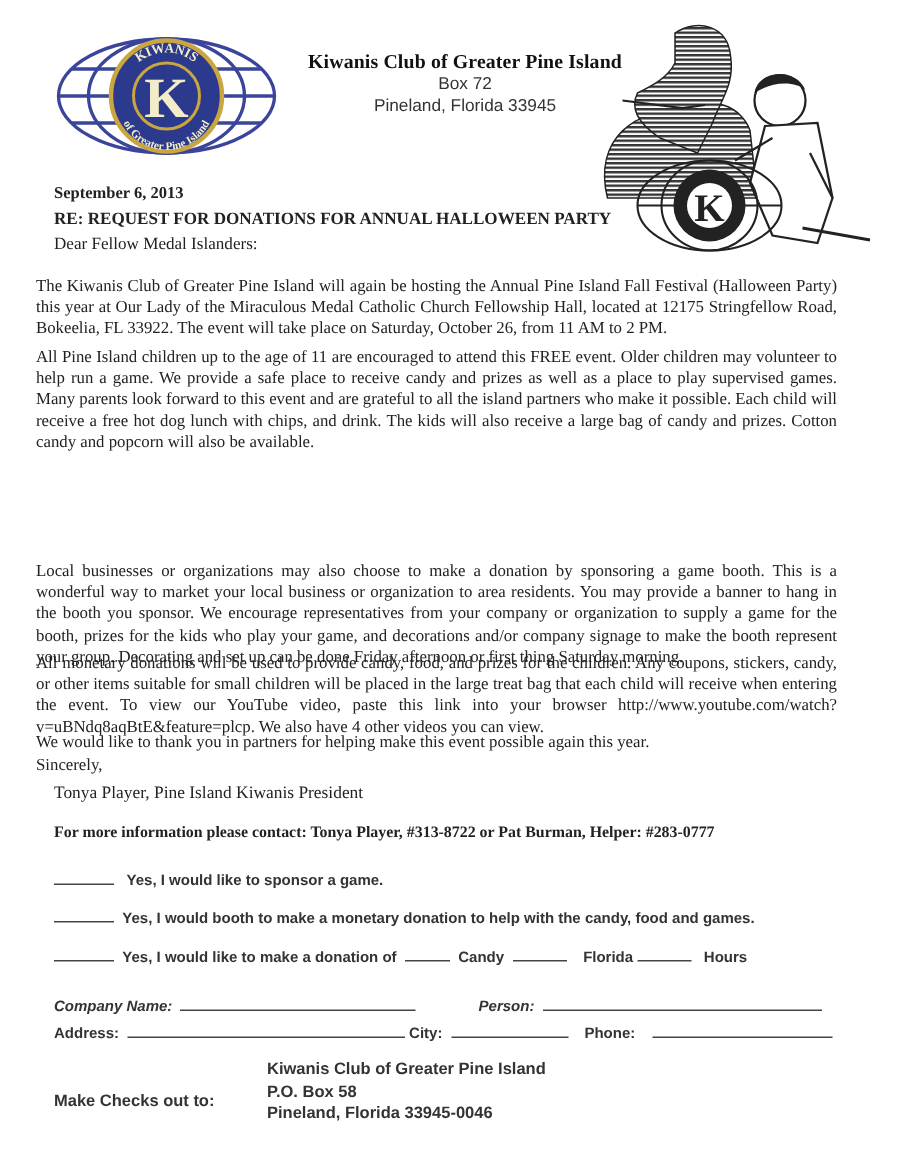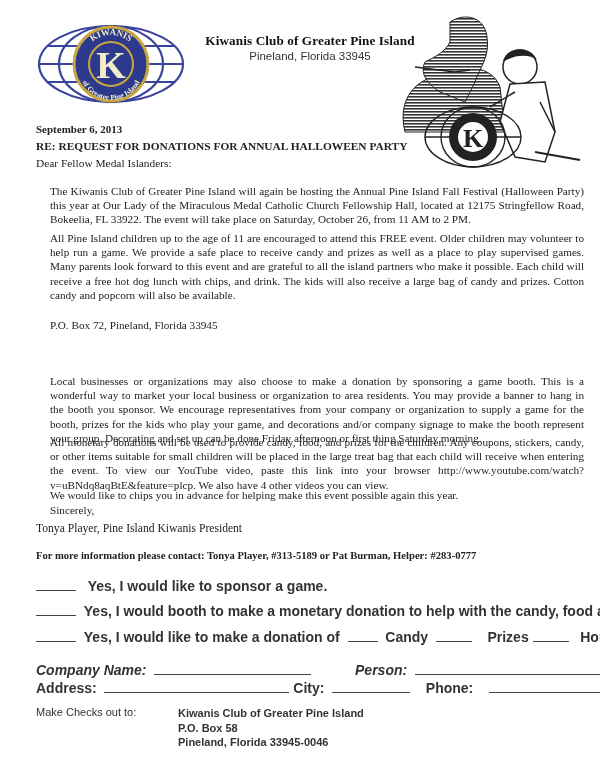--- a/index.html
+++ b/index.html
@@ -11,39 +11,39 @@
 
   .hdr { position: absolute; left: 190px; width: 240px; top: 33px; text-align: center; }
   .hdr .org { font-family: "Liberation Serif", serif; font-weight: bold; font-size: 13.2px; color: #111; letter-spacing: 0.1px; }
   .hdr .line { font-family: "Liberation Sans", sans-serif; font-size: 11.5px; color: #333; line-height: 15px; }
 
   .abs { position: absolute; left: 36px; }
   .date { top: 123px; font-size: 11px; font-weight: bold; }
   .re { top: 140px; font-size: 11.4px; font-weight: bold; }
   .greet { top: 157px; font-size: 11.4px; }
 
-  .para { position: absolute; left: 50px; width: 534px; font-size: 11.2px; line-height: 14.2px; text-align: justify; margin: 0; }
+  .para { position: absolute; left: 24px; width: 534px; font-size: 11.2px; line-height: 14.2px; text-align: justify; margin: 0; }
   .p1 { top: 184px; }
   .p2 { top: 231px; }
   .p3 { top: 304px; }
   .p4 { top: 347px; margin-top: 27px; }
   .p5 { top: 435px; }
   .p6 { top: 488px; }
   .p6 div { line-height: 14.5px; }
   .sig { top: 522px; font-size: 11.6px; }
   .contact { top: 550px; font-size: 10.6px; font-weight: bold; }
 
-  .form-row { position: absolute; left: 36px; font-family: "Liberation Sans", sans-serif; font-weight: bold; font-size: 14px; color: #333; white-space: nowrap; }
+  .form-row { position: absolute; left: 36px; font-family: "Liberation Sans", sans-serif; font-weight: bold; font-size: 10px; color: #333; white-space: nowrap; }
   .blank { display: inline-block; border-bottom: 1px solid #444; height: 11px; vertical-align: baseline; }
   .r1 { top: 578px; }
   .r2 { top: 603px; }
   .r3 { top: 629px; }
   .r4 { top: 662px; font-style: italic; }
   .r5 { top: 680px; }
-  .checks-label { position: absolute; left: 36px; top: 706px; font-family: "Liberation Sans", sans-serif; font-weight: normal; font-size: 11px; color: #333; text-align: center; }
+  .checks-label { position: absolute; left: 36px; top: 728px; font-family: "Liberation Sans", sans-serif; font-weight: bold; font-size: 11px; color: #333; text-align: center; }
   .checks-addr { position: absolute; left: 178px; top: 706px; font-family: "Liberation Sans", sans-serif; font-weight: bold; font-size: 11px; line-height: 14.5px; color: #333; }
 </style>
 </head>
 <body>
 
 <svg id="logo" viewBox="0 0 150 84">
   <g fill="none" stroke="#3a449a" stroke-width="2.2">
     <ellipse cx="75" cy="42" rx="72" ry="38"></ellipse>
     <ellipse cx="75" cy="42" rx="52" ry="38"></ellipse>
     <ellipse cx="75" cy="42" rx="30" ry="38"></ellipse>
@@ -61,20 +61,21 @@
   <text font-family="Liberation Serif, serif" font-weight="bold" font-size="9" fill="#f3ecc9">
     <textPath href="#arcTop" startOffset="50%" text-anchor="middle">KIWANIS</textPath>
   </text>
   <text font-family="Liberation Serif, serif" font-weight="bold" font-size="7.5" fill="#f3ecc9">
     <textPath href="#arcBot" startOffset="50%" text-anchor="middle">of Greater Pine Island</textPath>
   </text>
 </svg>
 
 <div class="hdr">
   <div class="org">Kiwanis Club of Greater Pine Island</div>
+  <div class="line">Box 72</div>
   <div class="line">Pineland, Florida 33945</div>
 </div>
 
 <svg id="kids-art" viewBox="0 0 195 165">
   <defs>
     <pattern id="hatch" width="4" height="3" patternUnits="userSpaceOnUse">
       <rect width="4" height="3" fill="#fff"></rect>
       <rect width="4" height="1.6" fill="#333"></rect>
     </pattern>
   </defs>
@@ -101,46 +102,45 @@
 </svg>
 
 <div class="abs serif date">September 6, 2013</div>
 <div class="abs serif re">RE: REQUEST FOR DONATIONS FOR ANNUAL HALLOWEEN PARTY</div>
 <div class="abs serif greet">Dear Fellow Medal Islanders:</div>
 
 <p class="para serif p1">The Kiwanis Club of Greater Pine Island will again be hosting the Annual Pine Island Fall Festival (Halloween Party) this year at Our Lady of the Miraculous Medal Catholic Church Fellowship Hall, located at 12175 Stringfellow Road, Bokeelia, FL 33922. The event will take place on Saturday, October 26, from 11 AM to 2 PM.</p>
 <p class="para serif p2">All Pine Island children up to the age of 11 are encouraged to attend this FREE event. Older children may volunteer to help run a game. We provide a safe place to receive candy and prizes as well as a place to play supervised games. Many parents look forward to this event and are grateful to all the island partners who make it possible. Each child will receive a free hot dog lunch with chips, and drink. The kids will also receive a large bag of candy and prizes.   Cotton candy and popcorn will also be available.</p>
 <div class="para serif p3">
   <br>
-  <span>P.O. Box 72, Pineland, Florida 33945</span>
 </div>
 <p class="para serif p4">Local businesses or organizations may also choose to make a donation by sponsoring a game booth. This is a wonderful way to market your local business or organization to area residents. You may provide a banner to hang in the booth you sponsor. We encourage representatives from your company or organization to supply a game for the booth, prizes for the kids who play your game, and decorations and/or company signage to make the booth represent your group.  Decorating and set up can be done Friday afternoon or first thing Saturday morning.</p>
 <p class="para serif p5">All monetary donations will be used to provide candy, food, and prizes for the children. Any coupons, stickers, candy, or other items suitable for small children will be placed in the large treat bag that each child will receive when entering the event. To view our YouTube video, paste this link into your browser http://www.youtube.com/watch?v=uBNdq8aqBtE&amp;feature=plcp. We also have 4 other videos you can view.</p>
 <div class="para serif p6">
-  <div>We would like to chips you in advance for helping make this event possible again this year.</div>
+  <div>We would like to thank you in partners for helping make this event possible again this year.</div>
   <div>Sincerely,</div>
 </div>
 <div class="abs serif sig">Tonya Player,  Pine Island Kiwanis President</div>
-<div class="abs serif contact">For more information please contact:  Tonya Player, #313-5189 or Pat Burman, Helper: #283-0777</div>
+<div class="abs serif contact">For more information please contact:  Tonya Player, #313-8722 or Pat Burman, Helper: #283-0777</div>
 
 <div class="form-row r1">
   <span class="blank" style="width:40px"></span>
   &nbsp;&nbsp;<span>Yes,  I would like to sponsor a game.</span>
 </div>
 <div class="form-row r2">
   <span class="blank" style="width:40px"></span>
   &nbsp;<span>Yes,  I would booth to make a monetary donation to help with the candy, food and games.</span>
 </div>
 <div class="form-row r3">
   <span class="blank" style="width:40px"></span>
   &nbsp;<span>Yes, I would like to make a donation of</span>
   &nbsp;<span class="blank" style="width:30px"></span>
   &nbsp;<span>Candy</span>
   &nbsp;<span class="blank" style="width:36px"></span>
-  &nbsp;&nbsp;&nbsp;<span>Prizes</span>
+  &nbsp;&nbsp;&nbsp;<span>Florida</span>
   <span class="blank" style="width:36px"></span>
   &nbsp;&nbsp;<span>Hours</span>
 </div>
 <div class="form-row r4">
   <span>Company Name:</span>
   &nbsp;<span class="blank" style="width:157px"></span>
   <span style="display:inline-block;width:36px"></span>
   <span>Person:</span>
   &nbsp;<span class="blank" style="width:186px"></span>
 </div>

